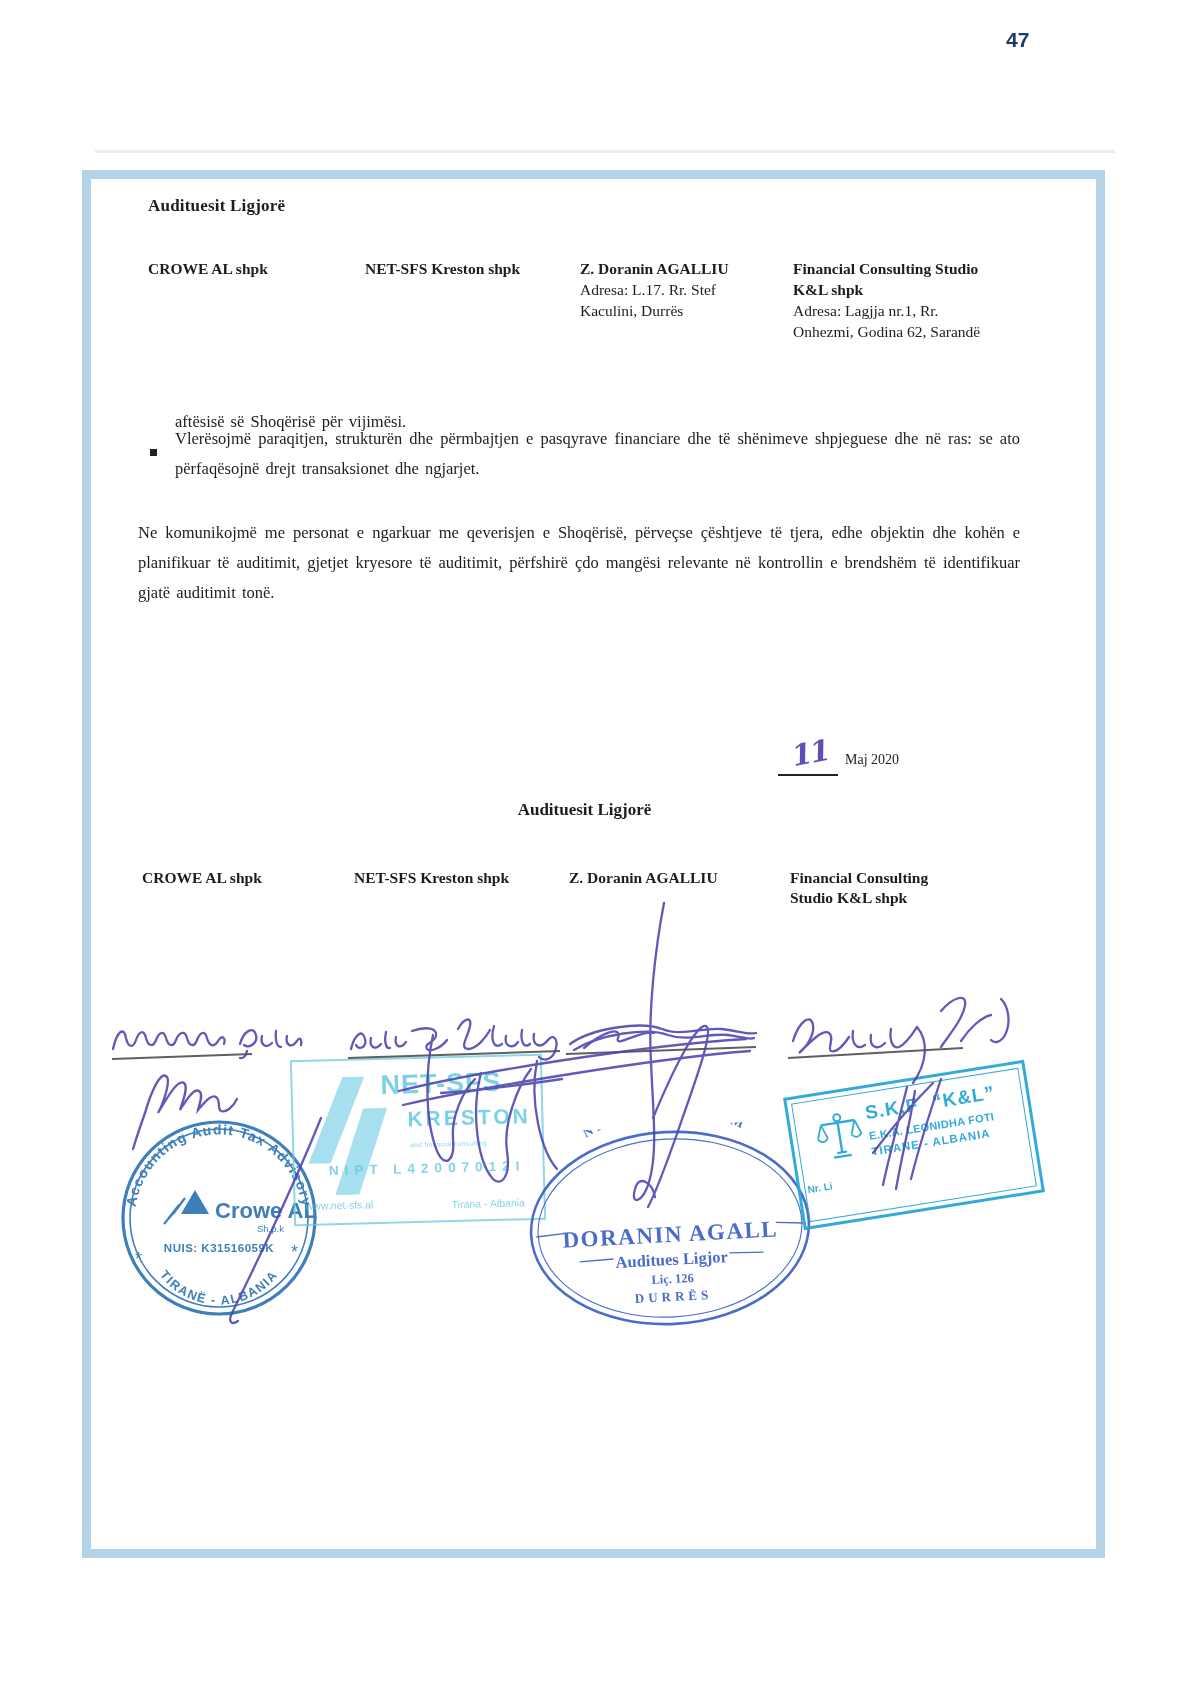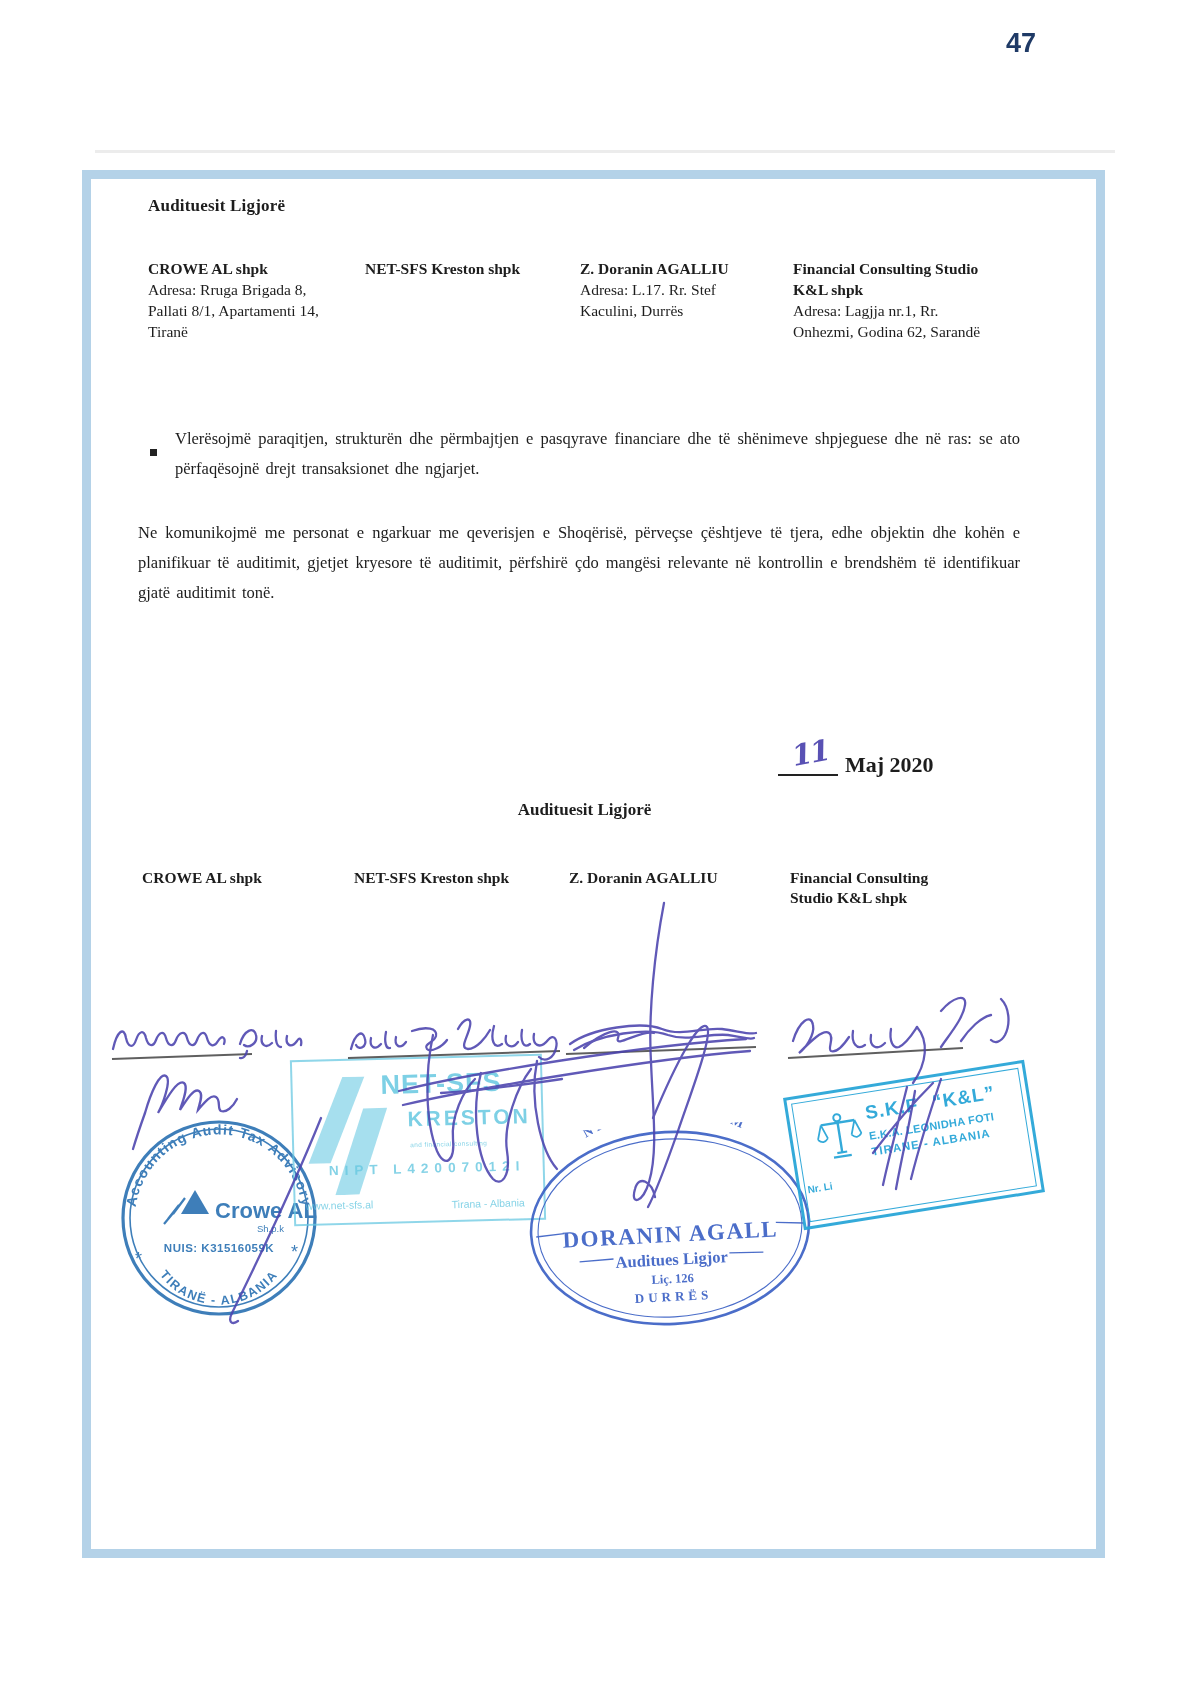--- a/index.html
+++ b/index.html
@@ -1,28 +1,28 @@
 <!DOCTYPE html>
 <html style="--frame: #b4d2e8; --page-number: #1f3a66; --crowe: #2e74b4; --netsfs: #5fc5df; --agalliu: #3e63c5; --skf: #2aa6d8; --ink: #4b43ae; --underline: #3d3d3d; --text: #1d1d1d;"><head>
 <meta charset="utf-8">
 <style>
   html,body{margin:0;padding:0;background:#ffffff;}
   .page{position:relative;width:1202px;height:1700px;background:#fff;overflow:hidden;
         font-family:"Liberation Serif",serif;color:var(--text,#1d1d1d);}
   .abs{position:absolute;}
-  .pageno{font-family:"Liberation Sans",sans-serif;font-weight:bold;font-size:27px;
+  .pageno{font-family:"Liberation Sans",sans-serif;font-weight:bold;font-size:21px;
           color:var(--page-number,#1f3a66);}
   .topline{background:#e2e2e2;opacity:.65;}
   .frame{border:9px solid var(--frame,#b4d2e8);}
   .h-bold{font-weight:bold;font-size:17px;letter-spacing:.2px;}
   .colhead{font-weight:bold;font-size:15.5px;line-height:21px;}
   .coladdr{font-size:15.5px;line-height:21px;}
   .bodytext{font-size:16.5px;line-height:30px;text-align:justify;word-spacing:2px;}
   .bullet-sq{width:7px;height:7px;background:#222;}
-  .datebold{font-weight:bold;font-size:22px;}
+  .datebold{font-weight:normal;font-size:14px;}
   .dateline{border-bottom:2px solid #222;}
   .hand-11{font-family:"DejaVu Serif",serif;font-style:italic;font-weight:bold;font-size:29px;
            color:var(--ink,#4b43ae);transform:rotate(-10deg);letter-spacing:-2px;opacity:.92;}
   .h2-center{font-weight:bold;font-size:17px;text-align:center;}
   .signer{font-weight:bold;font-size:15.5px;line-height:20px;}
   
   .stamp-crowe{color:var(--crowe,#2e74b4);opacity:.92;}
   .stamp-crowe text{font-family:"Liberation Sans",sans-serif;}
   .stamp-oval{color:var(--agalliu,#3e63c5);opacity:.93;}
   .stamp-oval text{font-family:"Liberation Serif",serif;}
@@ -51,34 +51,34 @@
   <div class="abs pageno" style="left:1006px;top:28px;">47</div>
 
   <div class="abs topline" style="left:95px;top:150px;width:1020px;height:3px;"></div>
 
   <div class="abs frame" style="left:82px;top:170px;width:1005px;height:1370px;"></div>
 
   <div class="abs h-bold" style="left:148px;top:196px;">Audituesit Ligjorë</div>
 
   <div class="abs" style="left:148px;top:258px;width:200px;">
     <div class="colhead">CROWE AL shpk</div>
-    <div class="coladdr">Adresa: Rruga Brigada 8, Pallati 8/1, Apartamenti 14, Tiranë</div>
   </div>
   <div class="abs" style="left:365px;top:258px;width:200px;">
     <div class="colhead">NET-SFS Kreston shpk</div>
   </div>
   <div class="abs" style="left:580px;top:258px;width:195px;">
     <div class="colhead">Z. Doranin AGALLIU</div>
     <div class="coladdr">Adresa: L.17. Rr. Stef Kaculini, Durrës</div>
   </div>
   <div class="abs" style="left:793px;top:258px;width:205px;">
     <div class="colhead">Financial Consulting Studio K&amp;L shpk</div>
     <div class="coladdr">Adresa: Lagjja nr.1, Rr. Onhezmi, Godina 62, Sarandë</div>
   </div>
 
+  <div class="abs bodytext" style="left:175px;top:407px;width:845px;">aftësisë së Shoqërisë për vijimësi.</div>
   <div class="abs bullet-sq" style="left:150px;top:449px;"></div>
   <div class="abs bodytext" style="left:175px;top:424px;width:845px;">Vlerësojmë paraqitjen, strukturën dhe përmbajtjen e pasqyrave financiare dhe të shënimeve shpjeguese dhe në ras: se ato përfaqësojnë drejt transaksionet dhe ngjarjet.</div>
   <div class="abs bodytext" style="left:138px;top:518px;width:882px;font-family:Liberation Serif, serif;">Ne komunikojmë me personat e ngarkuar me qeverisjen e Shoqërisë, përveçse çështjeve të tjera, edhe objektin dhe kohën e planifikuar të auditimit, gjetjet kryesore të auditimit, përfshirë çdo mangësi relevante në kontrollin e brendshëm të identifikuar gjatë auditimit tonë.</div>
 
   <div class="abs dateline" style="left:778px;top:750px;width:60px;height:24px;"></div>
   <div class="abs hand-11" style="left:792px;top:736px;">11</div>
   <div class="abs datebold" style="left:845px;top:752px;">Maj 2020</div>
 
   <div class="abs h2-center" style="left:82px;top:800px;width:1005px;">Audituesit Ligjorë</div>
 

